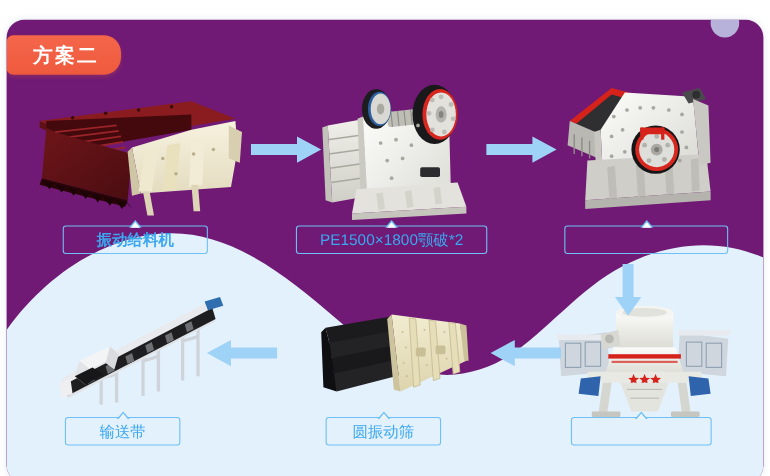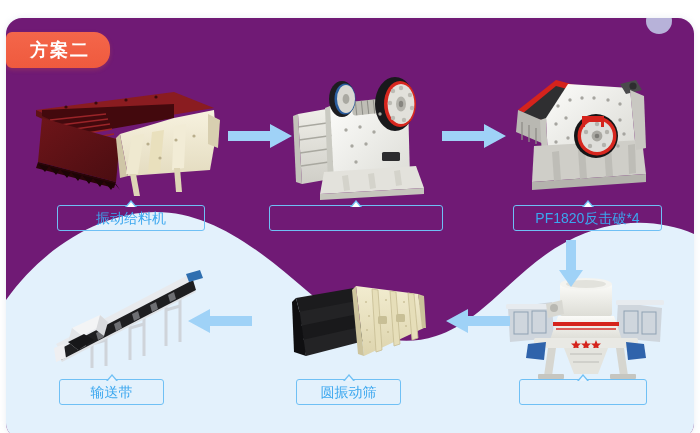--- a/index.html
+++ b/index.html
@@ -494,32 +494,32 @@
       <svg viewBox="0 0 66 26">
           <path d="M66,8 L24,8 L24,1 L2,13 L24,25 L24,18 L66,18 Z" fill="#9fd2f7"></path>
         </svg>
     </div>
     <div class="arrow" style="left:180px;top:290px;width:66px;height:26px;">
       <svg viewBox="0 0 66 26">
           <path d="M66,8 L24,8 L24,1 L2,13 L24,25 L24,18 L66,18 Z" fill="#9fd2f7"></path>
         </svg>
     </div>
 
-    <div class="chip on-white" style="left:51px;top:187px;width:148px;">
+    <div class="chip on-white" style="left:51px;top:187px;width:132px;font-weight:bold;">
       <span class="notch"></span>
       <span class="chip-label">振动给料机</span>
     </div>
 
     <div class="chip on-white" style="left:263px;top:187px;width:174px;">
       <span class="notch"></span>
+      <span class="chip-label">PE1500×1800颚破*2</span>
     </div>
 
     <div class="chip on-white" style="left:507px;top:187px;width:149px;">
       <span class="notch"></span>
-      <span class="chip-label">PF1820反击破*4</span>
     </div>
 
     <div class="chip" style="left:290px;top:361px;width:105px;">
       <span class="notch"></span>
       <span class="chip-label">圆振动筛</span>
     </div>
 
     <div class="chip" style="left:53px;top:361px;width:105px;">
       <span class="notch"></span>
       <span class="chip-label">输送带</span>

